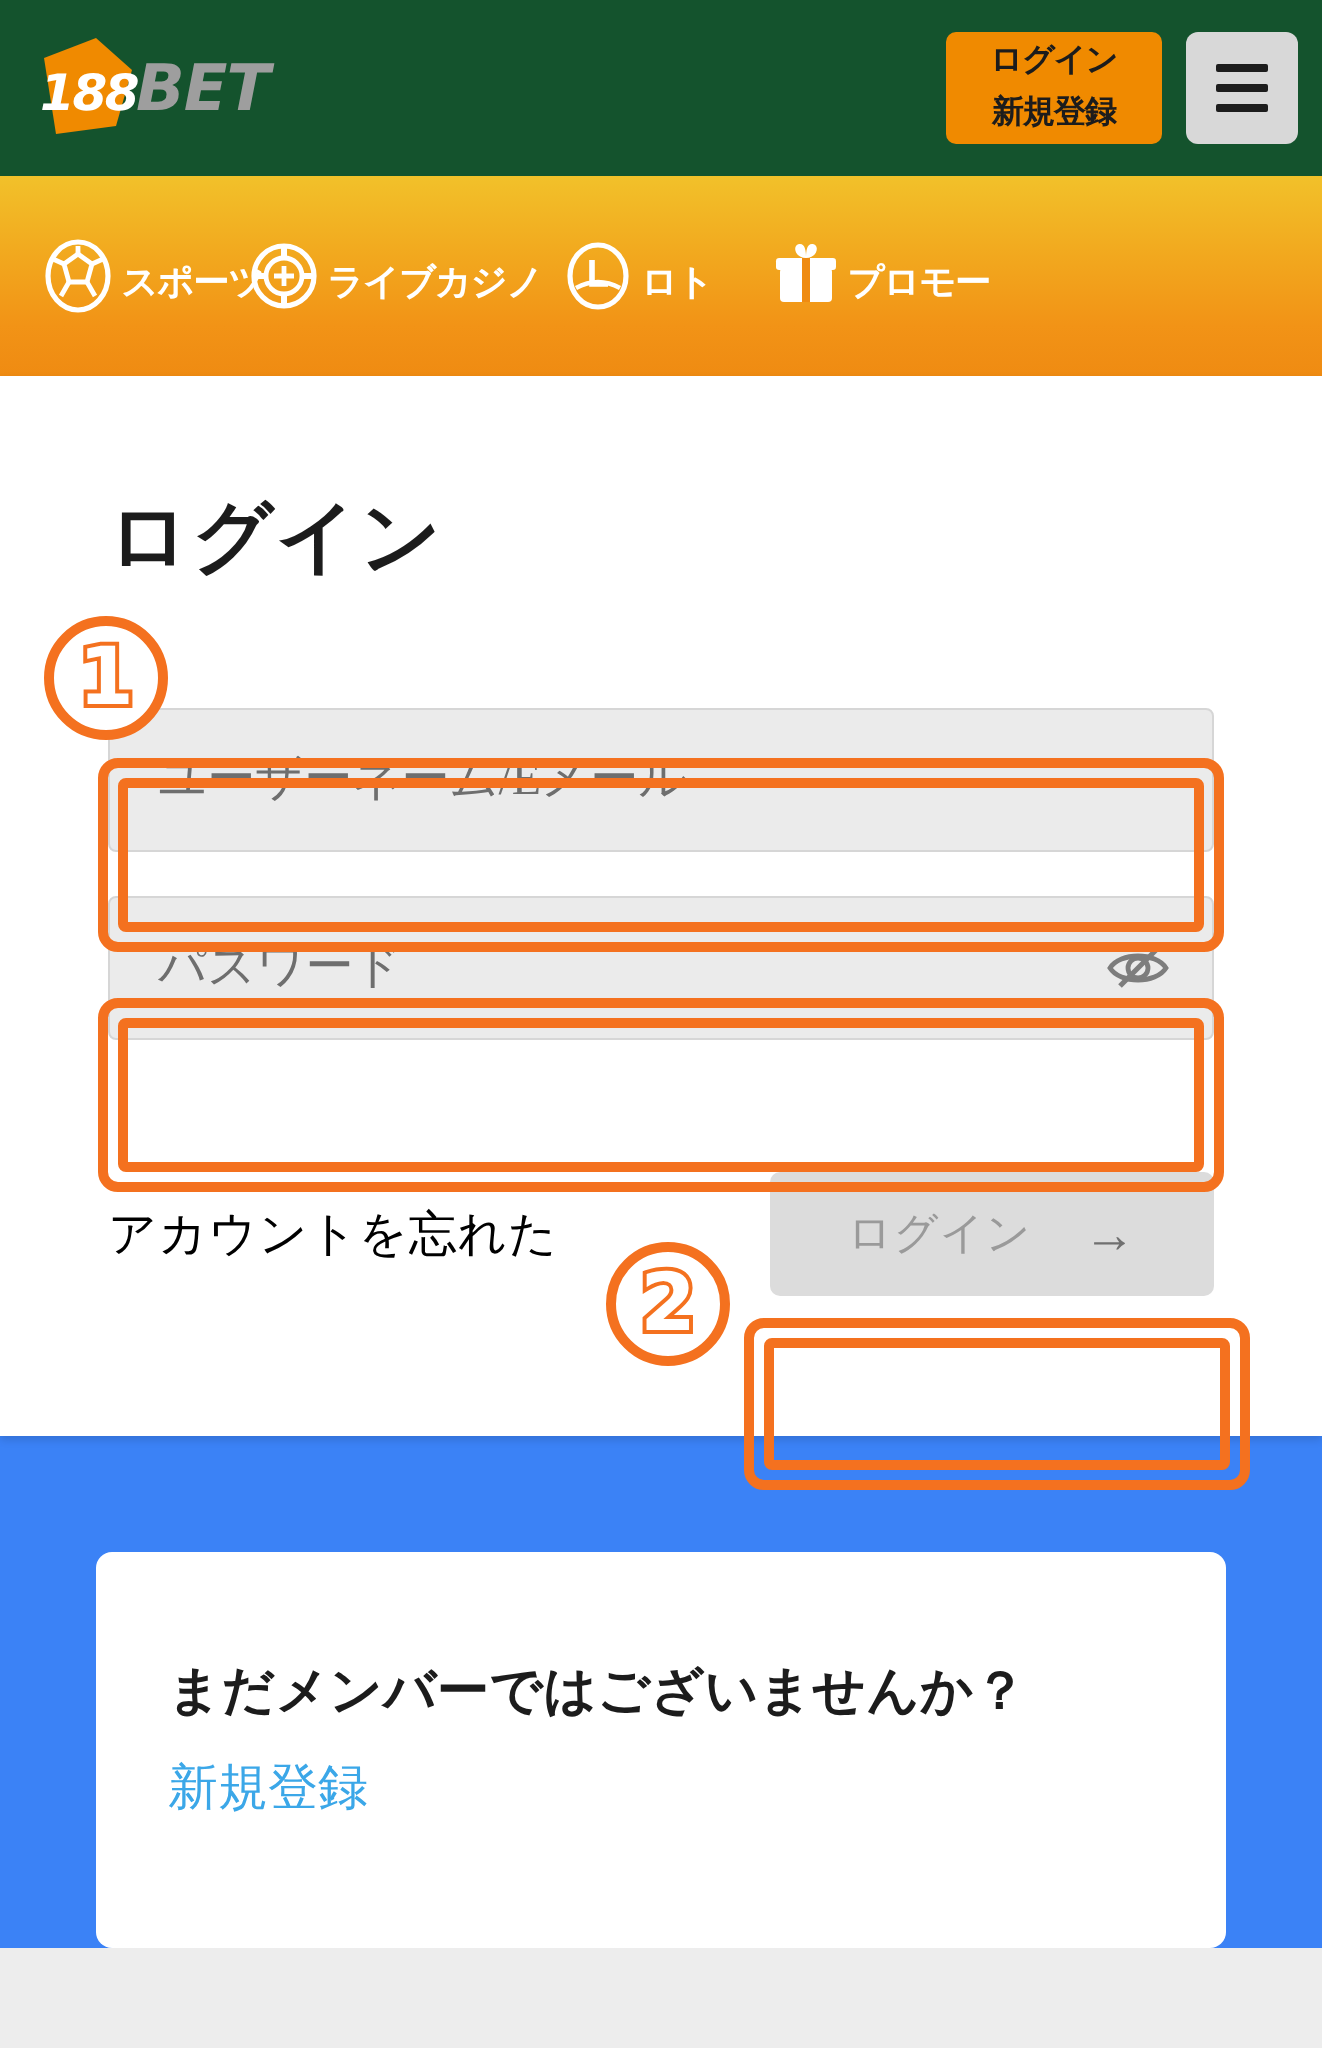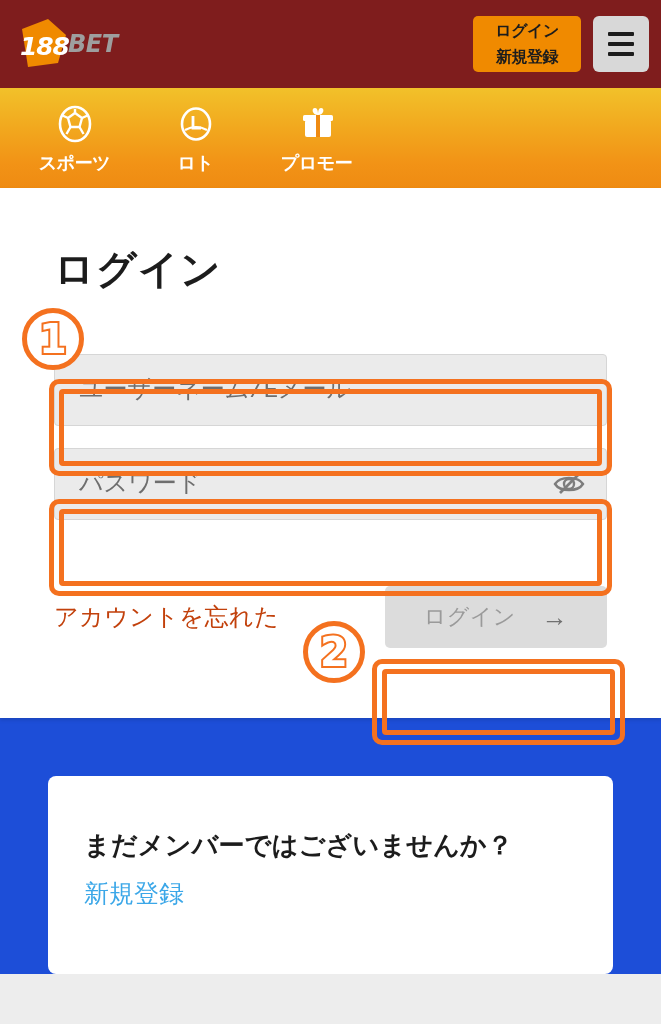--- a/index.html
+++ b/index.html
@@ -16,21 +16,21 @@
     position: relative;
     width: 661px;
     height: 1024px;
     background: #ededed;
   }
 
   
   .header {
     position: relative;
     height: 88px;
-    background: #7f1d1d;
+    background: #14532d;
     display: flex;
     align-items: center;
     padding: 0 12px 0 14px;
   }
 
   .logo {
     display: flex;
     align-items: center;
     position: relative;
     height: 58px;
@@ -46,21 +46,21 @@
     left: 6px;
     top: 17px;
     font-size: 25px;
     font-weight: 900;
     color: #ffffff;
     letter-spacing: -1.2px;
     font-style: italic;
     font-family: "DejaVu Sans", sans-serif;
   }
   .logo-bet {
-    font-size: 24px;
+    font-size: 32px;
     font-weight: 900;
     color: #9e9e9e;
     letter-spacing: -0.5px;
     font-style: italic;
     margin-left: -4px;
     font-family: "DejaVu Sans", sans-serif;
   }
 
   .header-right {
     margin-left: auto;
@@ -123,21 +123,21 @@
     background: linear-gradient(180deg, #f2c12a 0%, #f2a81e 40%, #f29316 75%, #ef8b12 100%);
     display: flex;
     align-items: center;
     padding-left: 14px;
     overflow: hidden;
   }
   .nav-item {
     flex: 0 0 auto;
     width: 121px;
     display: flex;
-    flex-direction: column;
+    flex-direction: row;
     align-items: center;
     justify-content: center;
     cursor: pointer;
     color: #ffffff;
   }
   .nav-icon {
     height: 44px;
     display: flex;
     align-items: center;
     justify-content: center;
@@ -182,21 +182,21 @@
 
   .text-field {
     width: 100%;
     height: 72px;
     background: #ebebeb;
     border: 1px solid #d6d6d6;
     border-radius: 4px;
     font-size: 24px;
     color: #14532d;
     padding: 0 58px 0 24px;
-    font-family: Liberation Mono, monospace;
+    font-family: Liberation Serif, serif;
     outline: none;
   }
   .text-field::placeholder { color: #6e6e6e; opacity: 1; }
 
   .eye-btn {
     position: absolute;
     right: 16px;
     top: 50%;
     transform: translateY(-50%);
     width: 44px;
@@ -213,21 +213,21 @@
   .actions {
     display: flex;
     align-items: center;
     justify-content: space-between;
     margin-top: 66px;
     padding: 0 54px;
     position: relative;
   }
   .forgot-link {
     font-size: 24px;
-    color: #c2410c;
+    color: #000000;
     text-decoration: none;
     cursor: pointer;
     letter-spacing: 0.5px;
   }
   .login-submit {
     width: 222px;
     height: 62px;
     background: #dcdcdc;
     border: none;
     border-radius: 5px;
@@ -239,21 +239,21 @@
     gap: 26px;
     cursor: default;
     font-family: "Liberation Sans", "DejaVu Sans", sans-serif;
     letter-spacing: 0.5px;
   }
   .login-submit .arrow { font-size: 26px; color: #707070; }
 
   
   .lower {
     padding: 58px 48px 0 48px;
-    background: #1d4ed8;
+    background: #3b82f6;
   }
   .signup-card {
     background: #ffffff;
     border-radius: 8px;
     padding: 52px 36px 64px 36px;
   }
   .signup-title {
     font-size: 26px;
     font-weight: 700;
     color: #1c1c1c;
@@ -346,20 +346,31 @@
         <svg width="44" height="44" viewBox="0 0 44 44">
           <ellipse cx="22" cy="22" rx="15" ry="17" fill="none" stroke="#fff" stroke-width="2.6"></ellipse>
           <path d="M22 11 L29 16 L26.5 25 L17.5 25 L15 16 Z" fill="none" stroke="#fff" stroke-width="2.4"></path>
           <path d="M22 11 L22 7 M29 16 L34.5 13.5 M26.5 25 L30.5 32 M17.5 25 L13.5 32 M15 16 L9.5 13.5" stroke="#fff" stroke-width="2.4" fill="none"></path>
         </svg>
       </div>
       <div class="nav-label">スポーツ</div>
     </div>
 
 
+    <div class="nav-item">
+      <div class="nav-icon">
+        <svg width="44" height="44" viewBox="0 0 44 44">
+          <circle cx="22" cy="22" r="15" fill="none" stroke="#fff" stroke-width="2.6"></circle>
+          <circle cx="22" cy="22" r="9" fill="none" stroke="#fff" stroke-width="2.4"></circle>
+          <path d="M22 13 L22 8 M22 36 L22 31 M13 22 L8 22 M36 22 L31 22" stroke="#fff" stroke-width="3"></path>
+          <path d="M22 17 L22 27 M17 22 L27 22" stroke="#fff" stroke-width="2.4"></path>
+        </svg>
+      </div>
+      <div class="nav-label">ライブカジノ</div>
+    </div>
 
 
     <div class="nav-item">
       <div class="nav-icon">
         <svg width="44" height="44" viewBox="0 0 44 44">
           <ellipse cx="22" cy="22" rx="14" ry="15.5" fill="none" stroke="#fff" stroke-width="2.6"></ellipse>
           <path d="M19 14 L19 26 L27 26" fill="none" stroke="#fff" stroke-width="2.8"></path>
           <path d="M11 28 Q22 22 33 28" fill="none" stroke="#fff" stroke-width="2.2"></path>
         </svg>
       </div>

